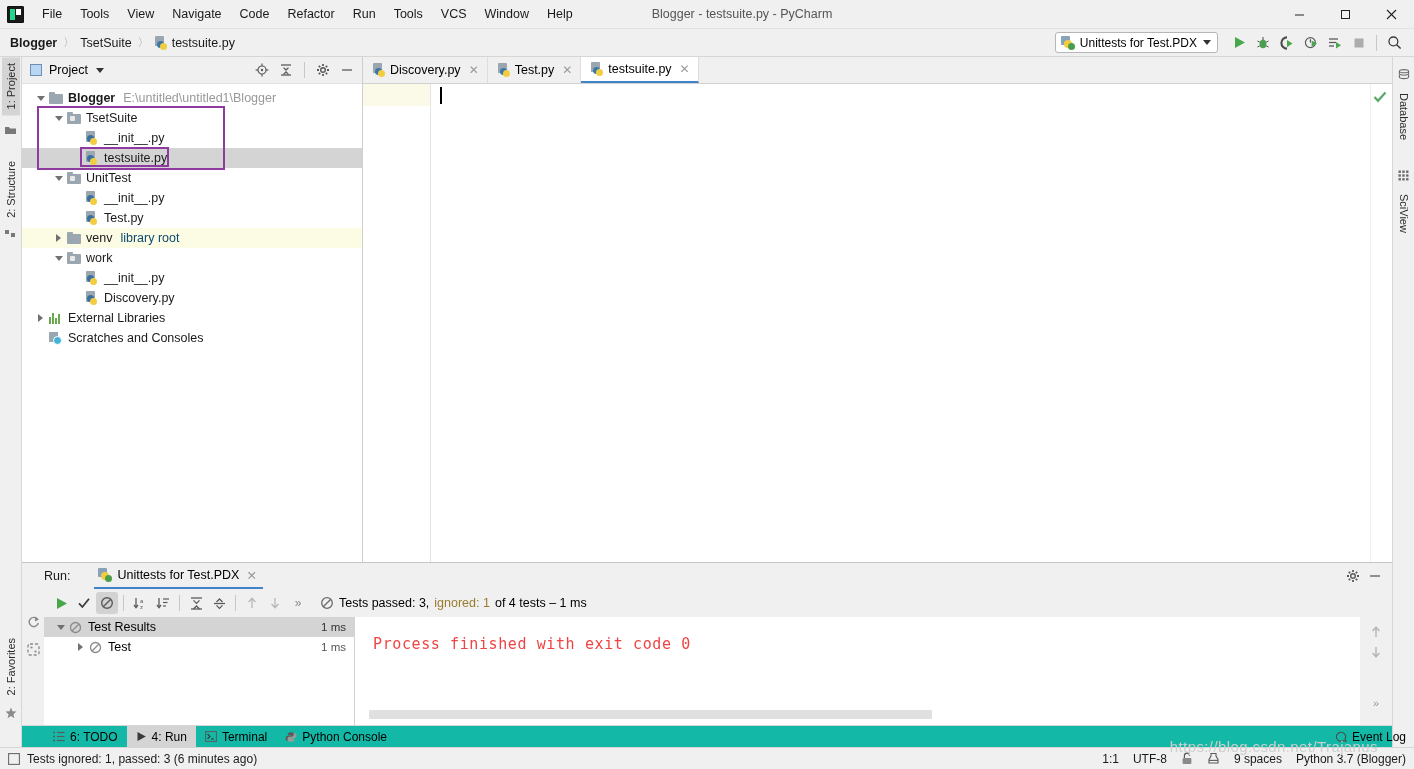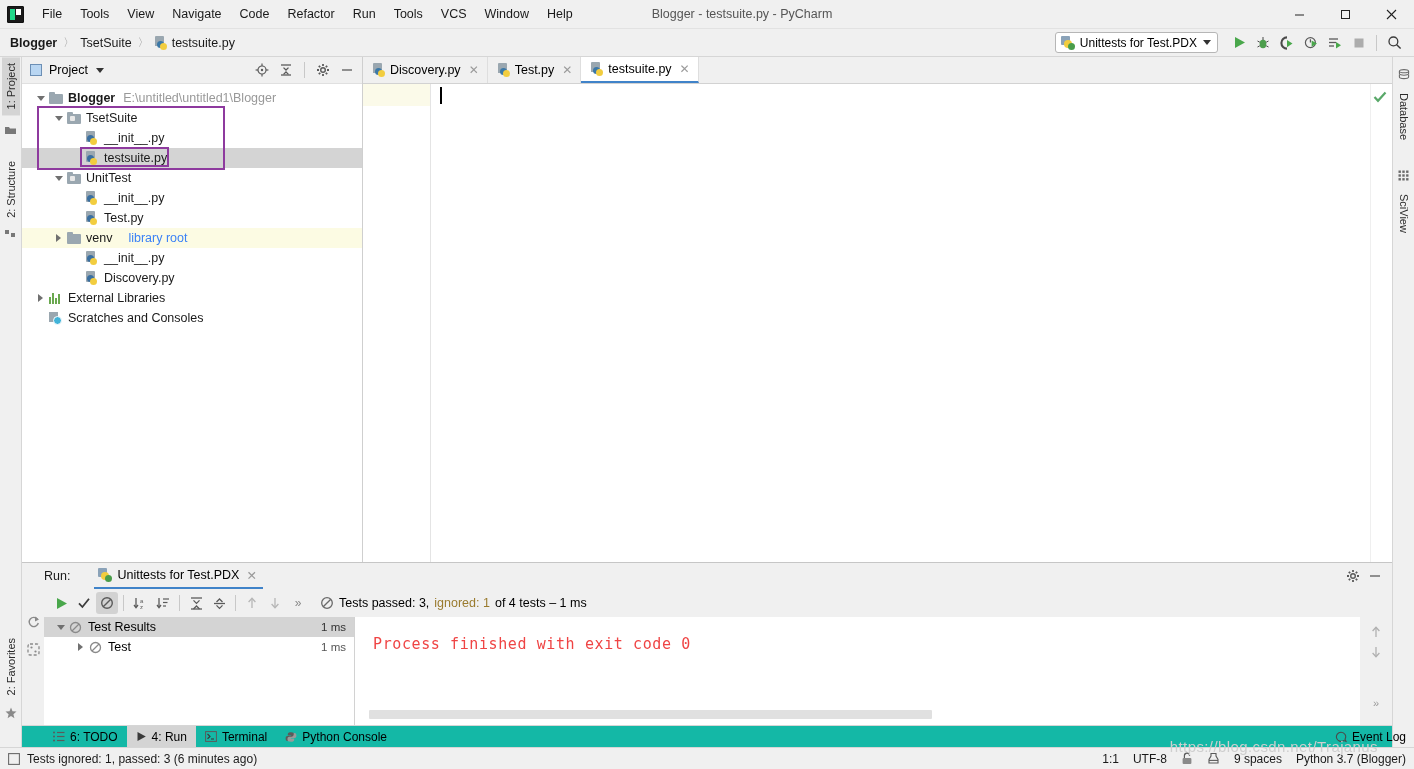--- a/index.html
+++ b/index.html
@@ -80,21 +80,21 @@
   .fico .pb { position:absolute; left:2px; top:4px; width:7px; height:7px; border-radius:50%; background:#3a6fa0; }
   .fico .py2 { position:absolute; left:5px; top:7px; width:7px; height:7px; border-radius:50%; background:#f2cd3f; }
   .ext-ico { width:14px;height:12px; margin-right:5px; flex:0 0 14px; display:flex; align-items:flex-end; gap:1px; }
   .ext-ico span { width:2px; background:#6aa84f; display:block; }
   .scr-ico { width:14px;height:13px; position:relative; margin-right:5px; flex:0 0 14px; }
   .scr-ico .p { position:absolute; left:0; top:0; width:9px;height:10px; background:#9aa7b0; }
   .scr-ico .c { position:absolute; left:4px; top:4px; width:9px;height:9px; border-radius:50%; background:#41b3d8; border:1.5px solid #fff; }
   .nm { color:#1a1a1a; }
   .nm.bold { font-weight:bold; }
   .path { color:#999; margin-left:8px; }
-  .libroot { color:#3b82f6; margin-left:16px; }
+  .libroot { color:#0c4a6e; margin-left:8px; }
 
   
   .anno { position:absolute; border:2px solid #8e3a9e; pointer-events:none; }
 
   
   .editor-col { flex:1 1 auto; display:flex; flex-direction:column; min-width:0; background:#fff; }
   .tabbar { height:27px; background:#f0f0f0; display:flex; align-items:stretch; flex:0 0 27px; border-bottom:1px solid #d2d2d2; }
   .etab { display:flex; align-items:center; padding:0 8px 0 10px; font-size:12.5px; background:#f0f0f0; border-right:1px solid #dedede; cursor:default; position:relative; }
   .etab.active { background:#fff; border-bottom:2px solid #4083c9; }
   .etab .x { margin-left:8px; color:#9a9a9a; font-size:12px; }
@@ -429,20 +429,32 @@
                 <span style="display:inline-block;width:30px;flex:0 0 30px"></span>
                 <span class="arrow right">
                   <i></i>
                 </span>
                 <span class="folder">
                   <i class="b"></i>
                   <i class="t"></i>
                 </span>
                 <span class="nm">venv</span>
                 <span class="libroot">library root</span>
+              </div>
+              <div class="row">
+                <span style="display:inline-block;width:30px;flex:0 0 30px"></span>
+                <span class="arrow down">
+                  <i></i>
+                </span>
+                <span class="folder src">
+                  <i class="b"></i>
+                  <i class="t"></i>
+                  <i class="d"></i>
+                </span>
+                <span class="nm">work</span>
               </div>
               <div class="row">
                 <span style="display:inline-block;width:48px;flex:0 0 48px"></span>
                 <span class="arrow"></span>
                 <span class="fico">
                   <i class="pg"></i>
                   <i class="pb"></i>
                   <i class="py2"></i>
                 </span>
                 <span class="nm">__init__.py</span>

